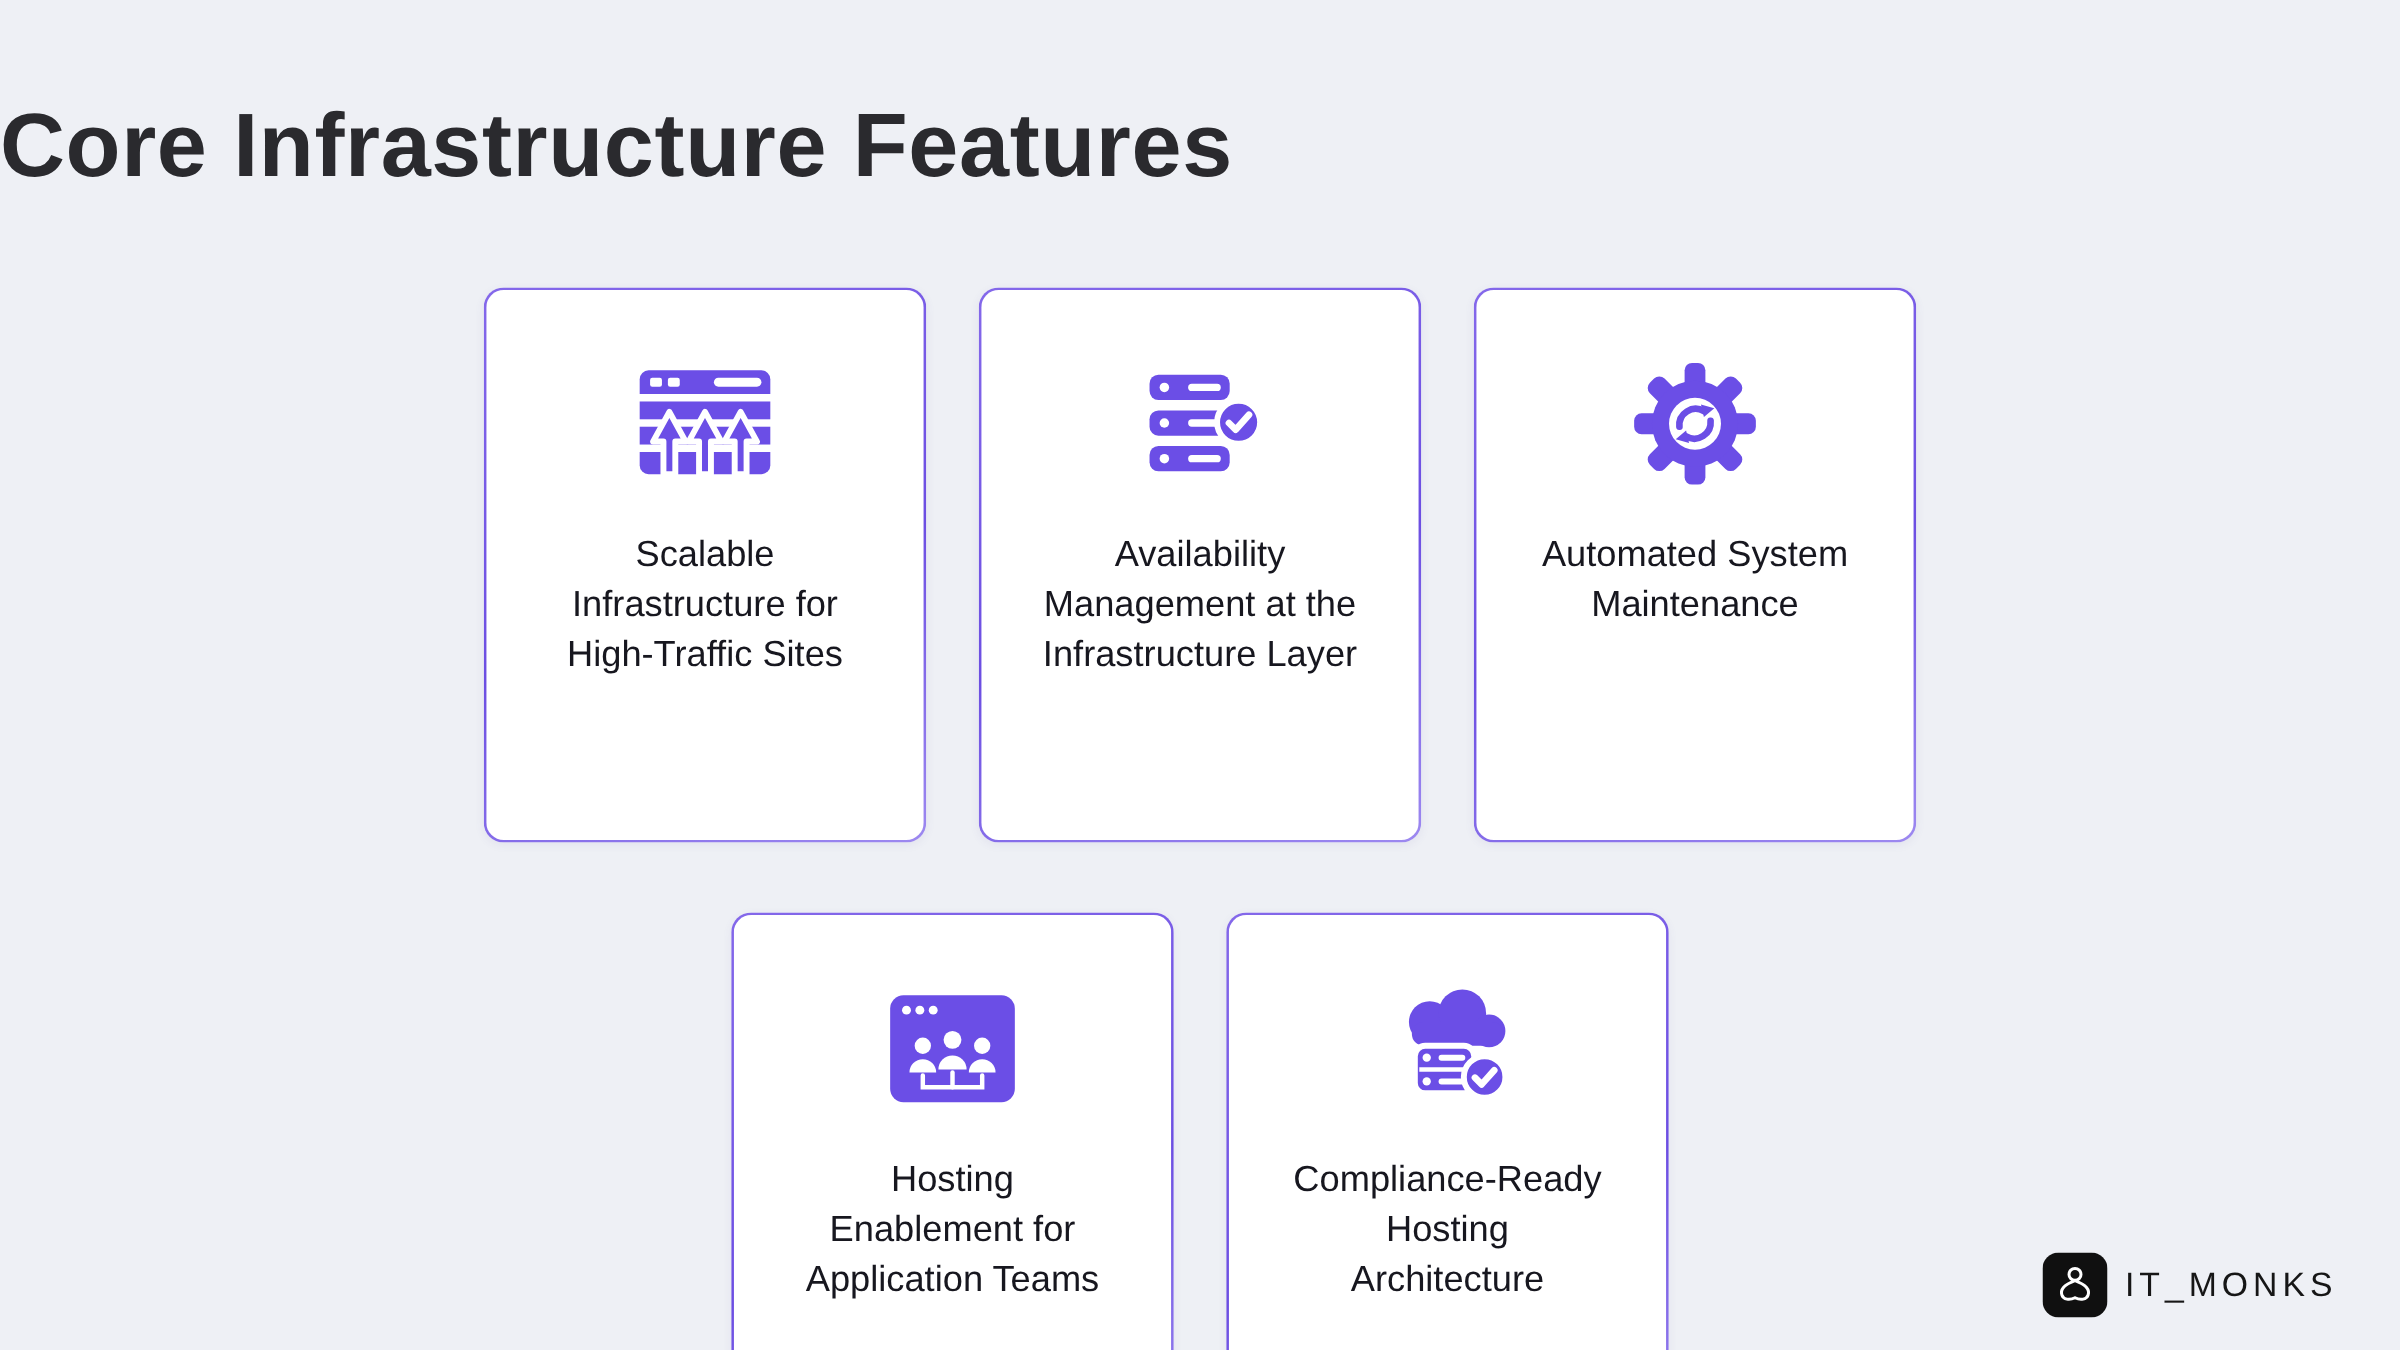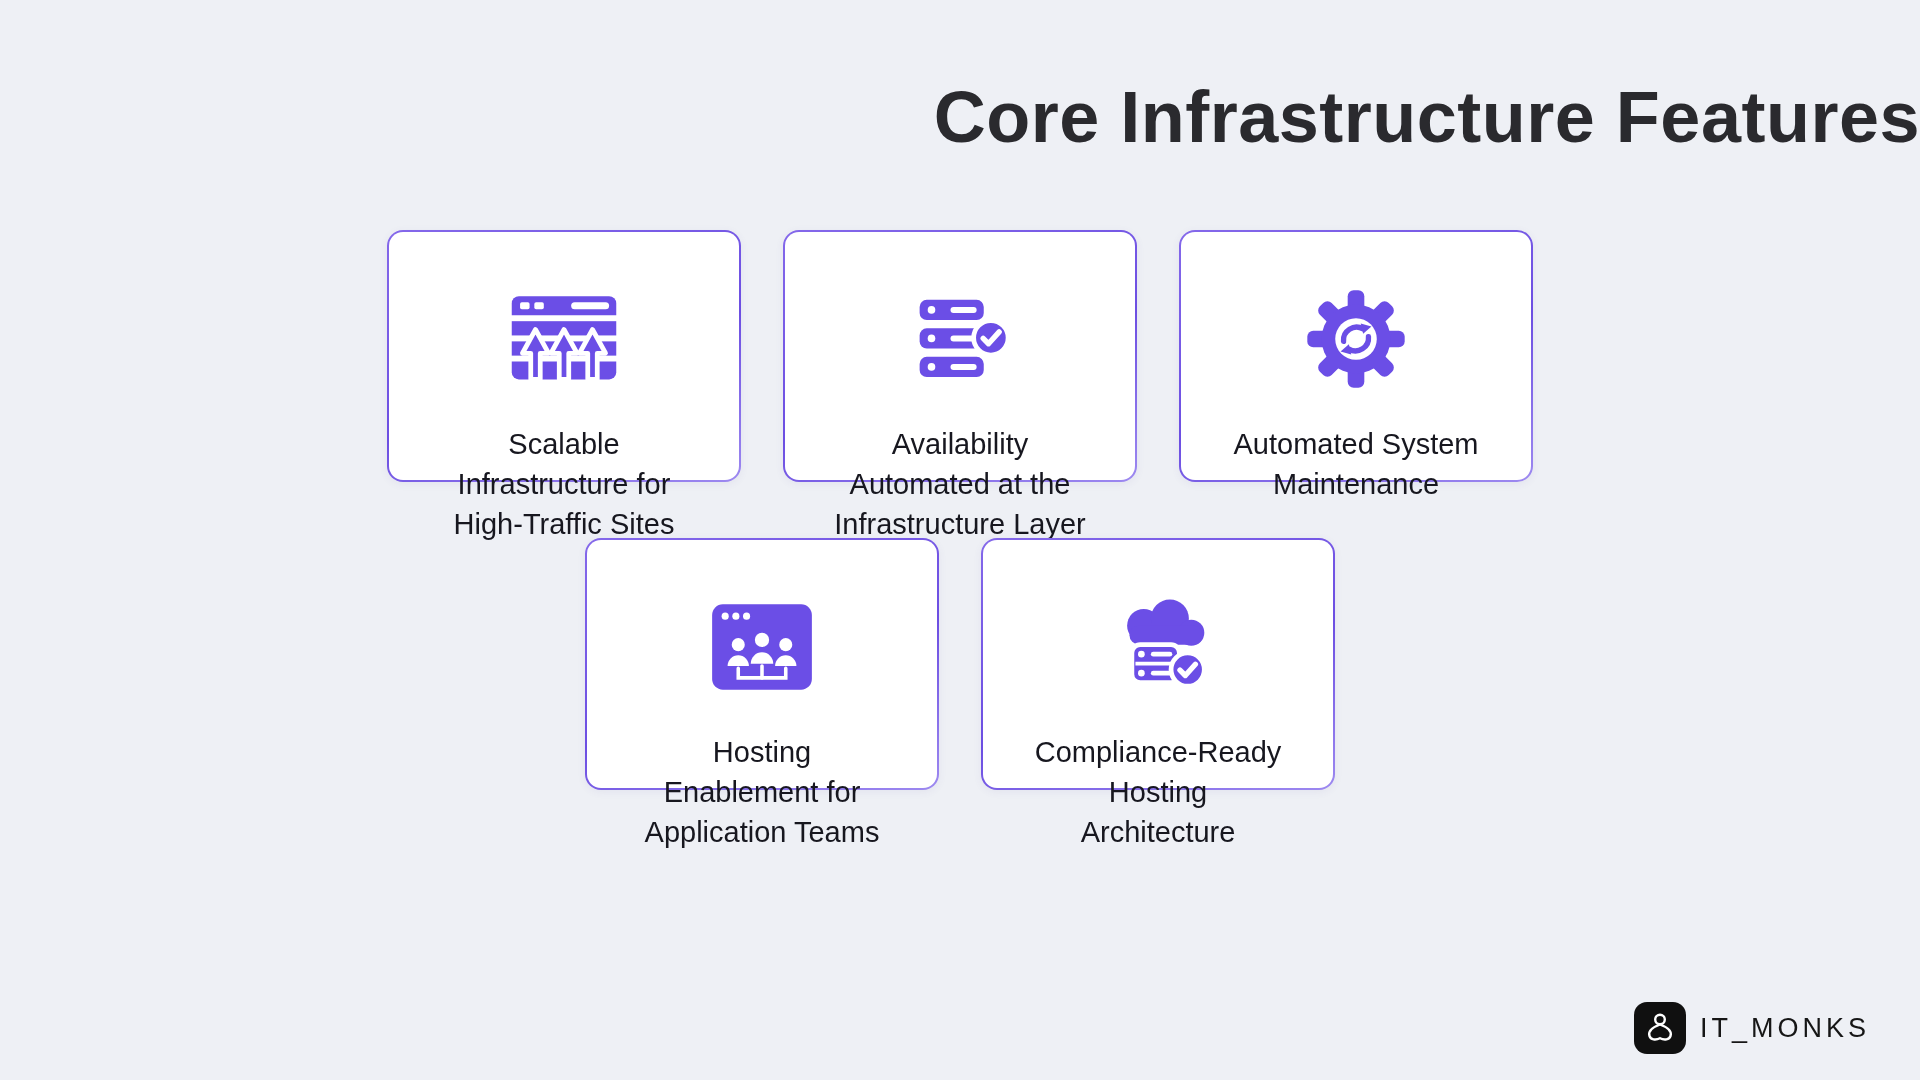--- a/index.html
+++ b/index.html
@@ -10,37 +10,37 @@
   }
   .page {
     position: relative;
     width: 1920px;
     height: 1080px;
     background: #eef0f5;
     overflow: hidden;
   }
   .page-title {
     padding-top: 76px;
-    text-align: right;
+    text-align: left;
     font-size: 72px;
     font-weight: 800;
     color: #2a2a2e;
     letter-spacing: 0.5px;
   }
   .rows {
     margin-top: 72px;
     display: flex;
     flex-direction: column;
     gap: 56px;
     align-items: center;
   }
   .row { display: flex; gap: 42px; }
   .card {
     width: 354px;
-    height: 252px;
+    height: 444px;
     border-radius: 16px;
     border: 2px solid transparent;
     background:
       linear-gradient(#ffffff, #ffffff) padding-box,
       linear-gradient(160deg, #8468ea 0%, #6c4ee2 55%, #9d89f0 100%) border-box;
     box-shadow: 0 2px 8px rgba(80, 70, 160, 0.07);
     display: flex;
     flex-direction: column;
     align-items: center;
     padding: 50px 24px 0 24px;
@@ -124,21 +124,21 @@
               <circle cx="24" cy="71.5" r="3.2"></circle>
               <rect x="40" y="21" width="22" height="5" rx="2.5"></rect>
               <rect x="40" y="45" width="22" height="5" rx="2.5"></rect>
               <rect x="40" y="69" width="22" height="5" rx="2.5"></rect>
             </g>
             <circle cx="74" cy="47" r="14.5" fill="#6B4EE6" stroke="#ffffff" stroke-width="4"></circle>
             <path d="M67.5 47.5 l4.5 4.5 l9 -10" fill="none" stroke="#ffffff" stroke-width="4.5" stroke-linecap="round" stroke-linejoin="round"></path>
           </svg>
         </div>
         <div class="card-label">Availability
-Automated at the
+Management at the
 Infrastructure Layer</div>
       </div>
 
       <div class="card">
         <div class="card-icon">
           <svg viewBox="0 0 96 96" aria-hidden="true">
             <g fill="#6B4EE6">
               <rect x="41" y="7" width="14" height="82" rx="5"></rect>
               <rect x="41" y="7" width="14" height="82" rx="5" transform="rotate(45 48 48)"></rect>
               <rect x="41" y="7" width="14" height="82" rx="5" transform="rotate(90 48 48)"></rect>

